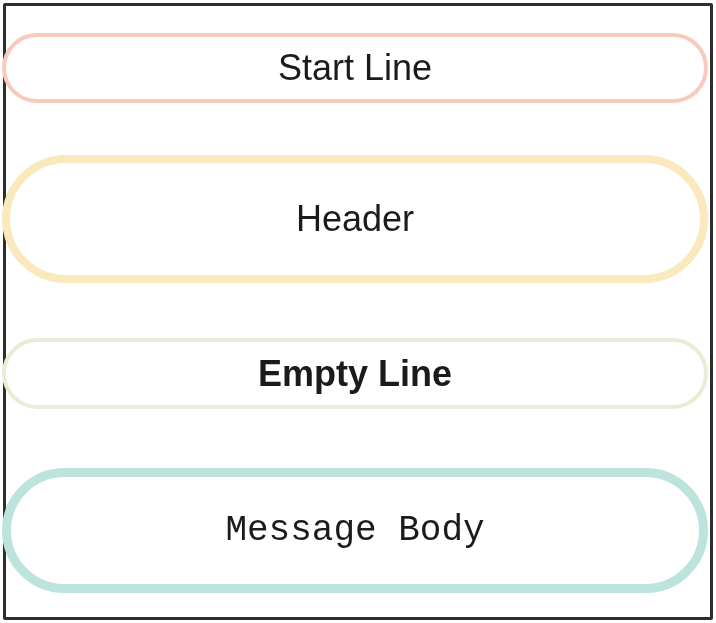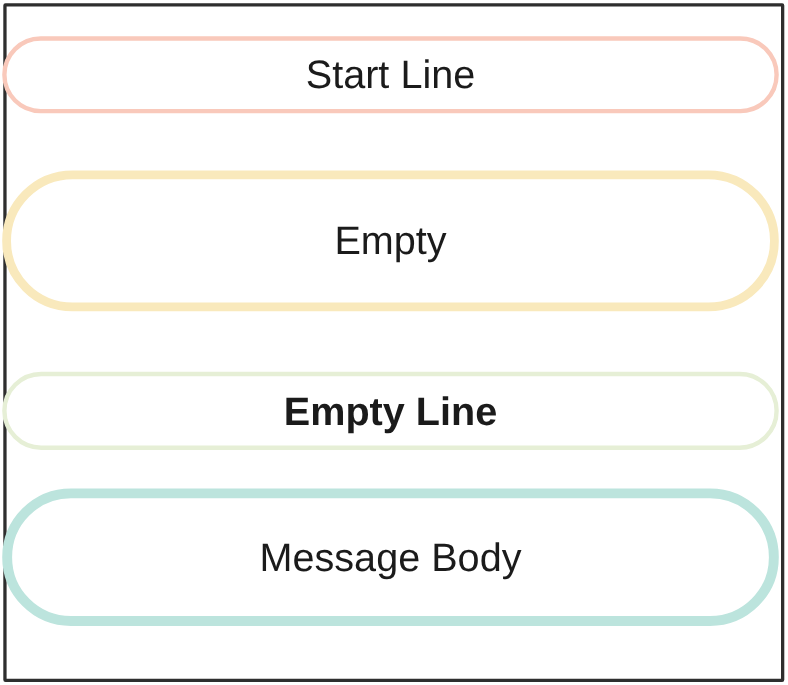--- a/index.html
+++ b/index.html
@@ -40,33 +40,33 @@
   .pill-label {
     font-size: 36px;
     color: #1b1b1b;
     line-height: 1;
     white-space: nowrap;
   }
   
   .pill-1 { top: 33px;  height: 70px;  border-width: 4px; border-radius: 37px; }
   .pill-2 { top: 155px; height: 128px; border-width: 8px; border-radius: 64px; }
   .pill-3 { top: 338px; height: 71px;  border-width: 4px; border-radius: 37px; font-weight: bold; }
-  .pill-4 { top: 444px; height: 125px; border-width: 9px; border-radius: 64px; }
+  .pill-4 { top: 468px; height: 125px; border-width: 9px; border-radius: 64px; font-family: Liberation Mono, monospace; }
 </style>
 </head>
 <body>
 
 <div class="frame" style="border-color: rgb(46, 46, 46);"></div>
 
 <div class="pill pill-1" style="border-color: rgb(249, 201, 187);">
   <span class="pill-label">Start Line</span>
 </div>
 
 <div class="pill pill-2" style="border-color: rgb(249, 233, 188);">
-  <span class="pill-label">Empty</span>
+  <span class="pill-label">Header</span>
 </div>
 
 <div class="pill pill-3" style="border-color: rgb(230, 239, 214);">
   <span class="pill-label">Empty Line</span>
 </div>
 
 <div class="pill pill-4" style="border-color: rgb(188, 228, 221);">
   <span class="pill-label">Message Body</span>
 </div>
 

